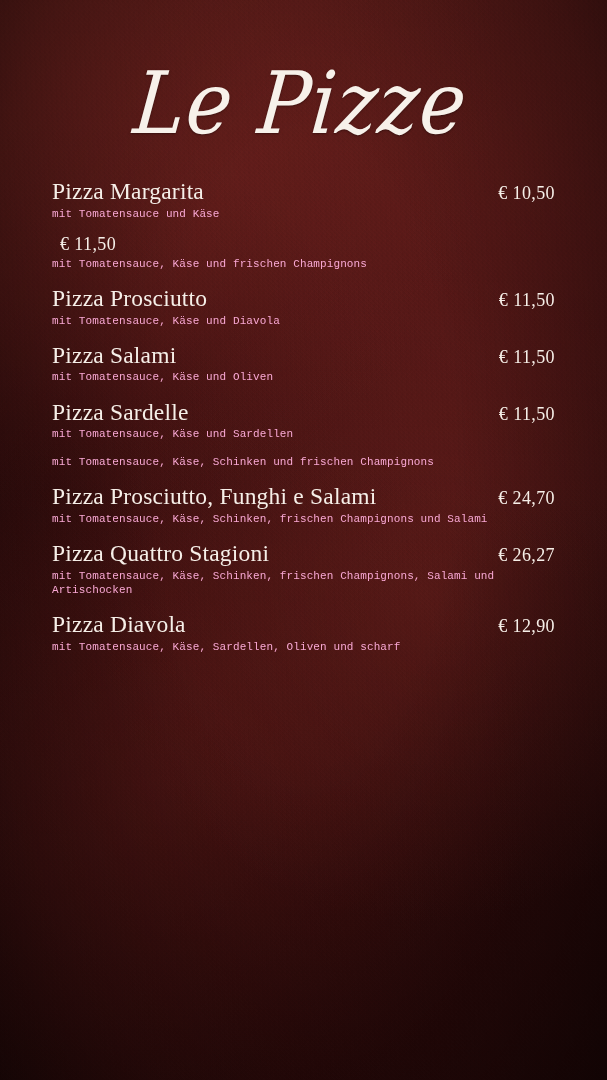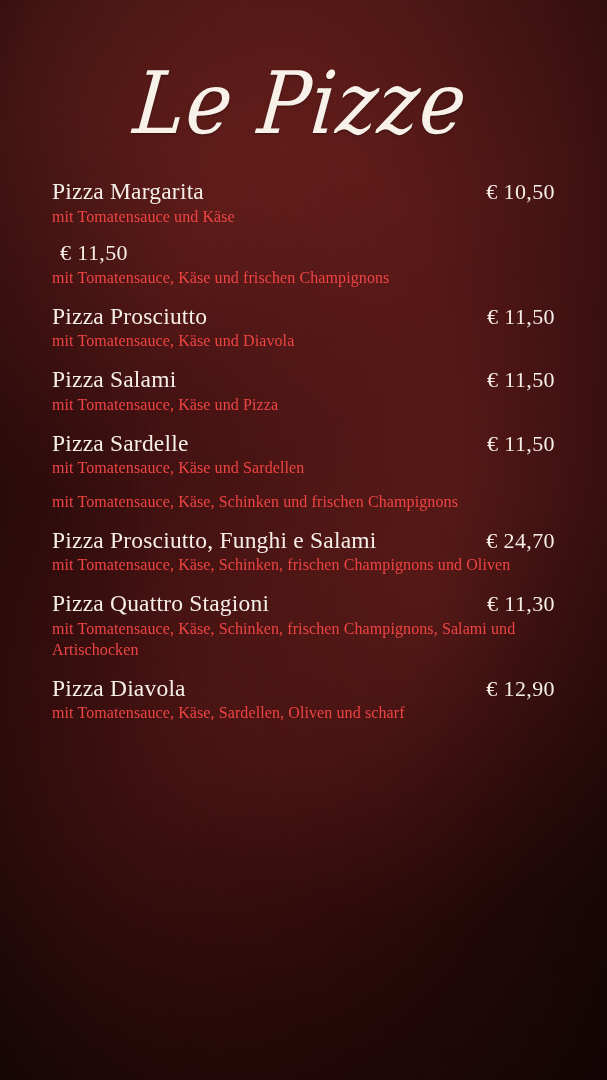--- a/index.html
+++ b/index.html
@@ -95,34 +95,34 @@
     font-size: 23.5px;
     line-height: 1.22;
     letter-spacing: 0.2px;
     color: #f6efe8;
     flex: 1 1 auto;
     max-width: 400px;
   }
 
   .item-price {
     font-family: "Liberation Serif", serif;
-    font-size: 22px;
+    font-size: 18px;
     line-height: 1.2;
     color: #f6efe8;
     white-space: nowrap;
     flex: 0 0 auto;
     padding-left: 8px;
     letter-spacing: 0.4px;
   }
 
   .item-desc {
-    font-family: Liberation Serif, serif;
-    font-size: 16px;
+    font-family: Liberation Mono, monospace;
+    font-size: 11px;
     line-height: 1.30;
-    color: #ef4444;
+    color: #f9a8d4;
     margin-top: 1px;
     max-width: 470px;
     letter-spacing: 0.1px;
   }
 </style>
 </head>
 <body>
 
 <div class="bg-texture"></div>
 <div class="bg-grain"></div>
@@ -155,47 +155,47 @@
         <div class="item-price">€ 11,50</div>
       </div>
       <div class="item-desc">mit Tomatensauce, Käse und Diavola</div>
     </div>
 
     <div class="menu-item">
       <div class="item-head">
         <div class="item-name">Pizza Salami</div>
         <div class="item-price">€ 11,50</div>
       </div>
-      <div class="item-desc">mit Tomatensauce, Käse und Pizza</div>
+      <div class="item-desc">mit Tomatensauce, Käse und Oliven</div>
     </div>
 
     <div class="menu-item">
       <div class="item-head">
         <div class="item-name">Pizza Sardelle</div>
         <div class="item-price">€ 11,50</div>
       </div>
       <div class="item-desc">mit Tomatensauce, Käse und Sardellen</div>
     </div>
 
     <div class="menu-item">
       <div class="item-desc">mit Tomatensauce, Käse, Schinken und frischen Champignons</div>
     </div>
 
     <div class="menu-item">
       <div class="item-head">
         <div class="item-name">Pizza Prosciutto, Funghi e Salami</div>
         <div class="item-price">€ 24,70</div>
       </div>
-      <div class="item-desc">mit Tomatensauce, Käse, Schinken, frischen Champignons und Oliven</div>
+      <div class="item-desc">mit Tomatensauce, Käse, Schinken, frischen Champignons und Salami</div>
     </div>
 
     <div class="menu-item">
       <div class="item-head">
         <div class="item-name">Pizza Quattro Stagioni</div>
-        <div class="item-price">€ 11,30</div>
+        <div class="item-price">€ 26,27</div>
       </div>
       <div class="item-desc">mit Tomatensauce, Käse, Schinken, frischen Champignons, Salami und Artischocken</div>
     </div>
 
     <div class="menu-item">
       <div class="item-head">
         <div class="item-name">Pizza Diavola</div>
         <div class="item-price">€ 12,90</div>
       </div>
       <div class="item-desc">mit Tomatensauce, Käse, Sardellen, Oliven und scharf</div>

